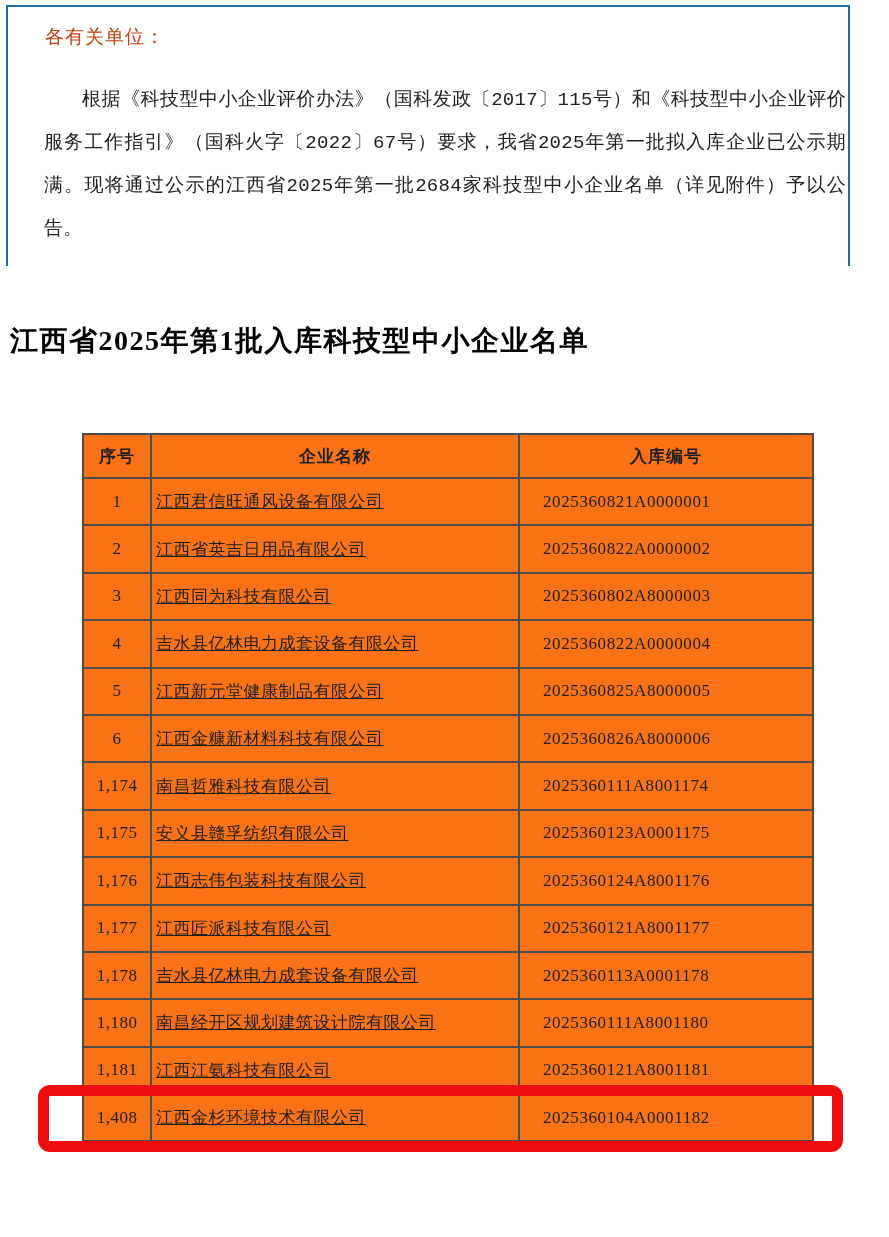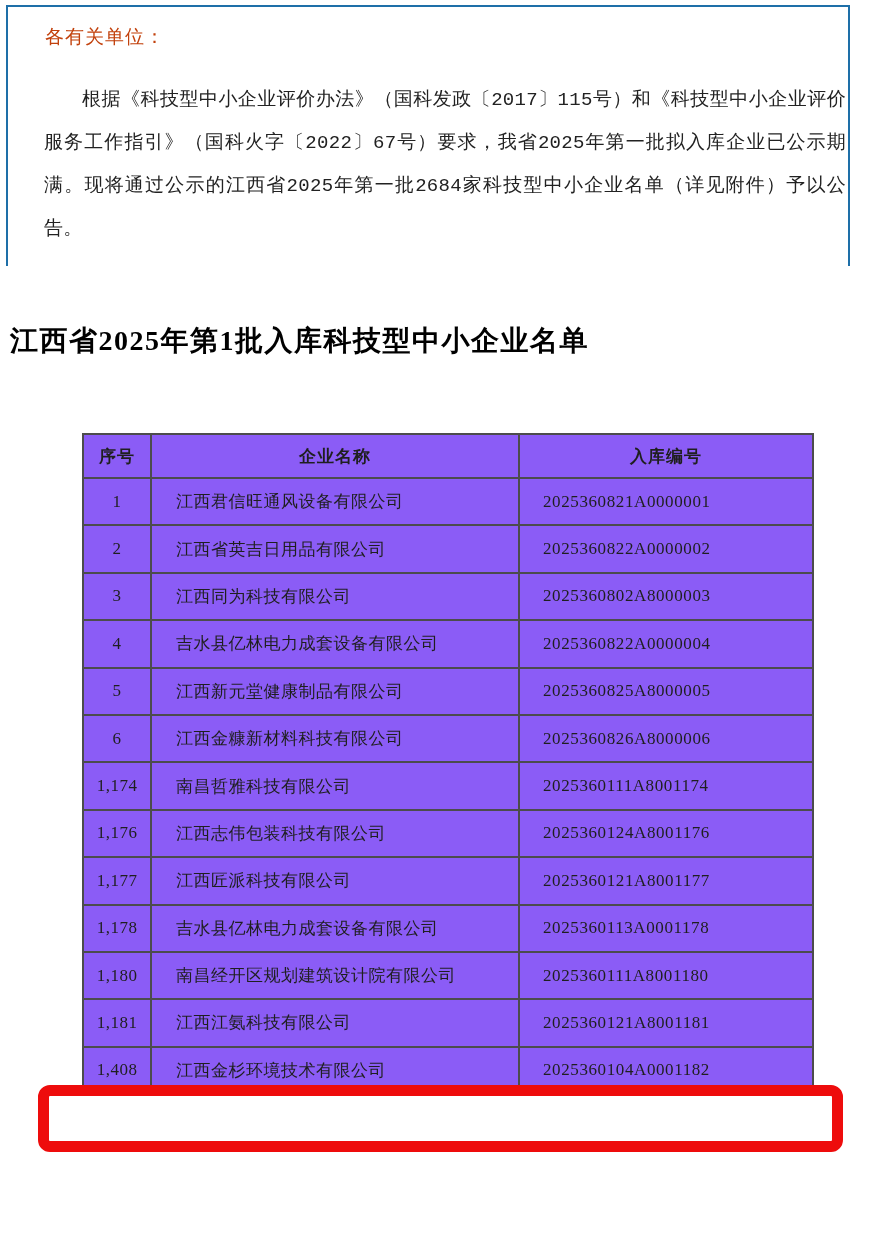--- a/index.html
+++ b/index.html
@@ -17,26 +17,26 @@
         font-family:Liberation Mono, monospace;
         font-size:19px;line-height:43px;color:#222;text-indent:2em;
         text-align:justify;letter-spacing:0.3px;}
 
   .doc-title{position:absolute;left:10px;top:322px;width:880px;text-align:left;
              font-size:28px;font-weight:700;letter-spacing:1.5px;color:#000;}
 
   table.listing{position:absolute;left:82px;top:433px;width:730px;
                 border-collapse:collapse;table-layout:fixed;background:#fff;}
   table.listing th,table.listing td{border:2px solid #4c4c4c;box-sizing:border-box;
-                font-size:17px;font-weight:400;color:#1f1f1f;background:#8b5cf6;margin-left:12px;}
+                font-size:17px;font-weight:400;color:#1f1f1f;background:#f97316;margin-left:12px;}
   table.listing th{height:44px;font-weight:700;text-align:center;letter-spacing:1px;}
   table.listing td{height:47.4px;}
   col.c1{width:68px;} col.c2{width:368px;} col.c3{width:294px;}
   td.c1{text-align:center;letter-spacing:0.5px;}
-  td.c2{text-align:left;padding-left:24px;letter-spacing:0.5px;}
+  td.c2{text-align:left;padding-left:4px;letter-spacing:0.5px;text-decoration:underline;}
   td.c3{text-align:left;padding-left:23px;letter-spacing:0.6px;}
   tr.stitch td{border-top:3px solid #3c3c3c;}
 
   
   #highlight-box{position:absolute;left:38px;top:1085px;width:805px;height:68px;
                  border:11px solid #ee0c0c;border-radius:12px;box-sizing:border-box;
                  pointer-events:none;z-index:5;}
 </style>
 </head>
 <body>
@@ -94,20 +94,25 @@
           <td class="c1">6</td>
           <td class="c2">江西金糠新材料科技有限公司</td>
           <td class="c3">2025360826A8000006</td>
         </tr>
         <tr>
           <td class="c1">1,174</td>
           <td class="c2">南昌哲雅科技有限公司</td>
           <td class="c3">2025360111A8001174</td>
         </tr>
         <tr>
+          <td class="c1">1,175</td>
+          <td class="c2">安义县赣孚纺织有限公司</td>
+          <td class="c3">2025360123A0001175</td>
+        </tr>
+        <tr>
           <td class="c1">1,176</td>
           <td class="c2">江西志伟包装科技有限公司</td>
           <td class="c3">2025360124A8001176</td>
         </tr>
         <tr>
           <td class="c1">1,177</td>
           <td class="c2">江西匠派科技有限公司</td>
           <td class="c3">2025360121A8001177</td>
         </tr>
         <tr>

